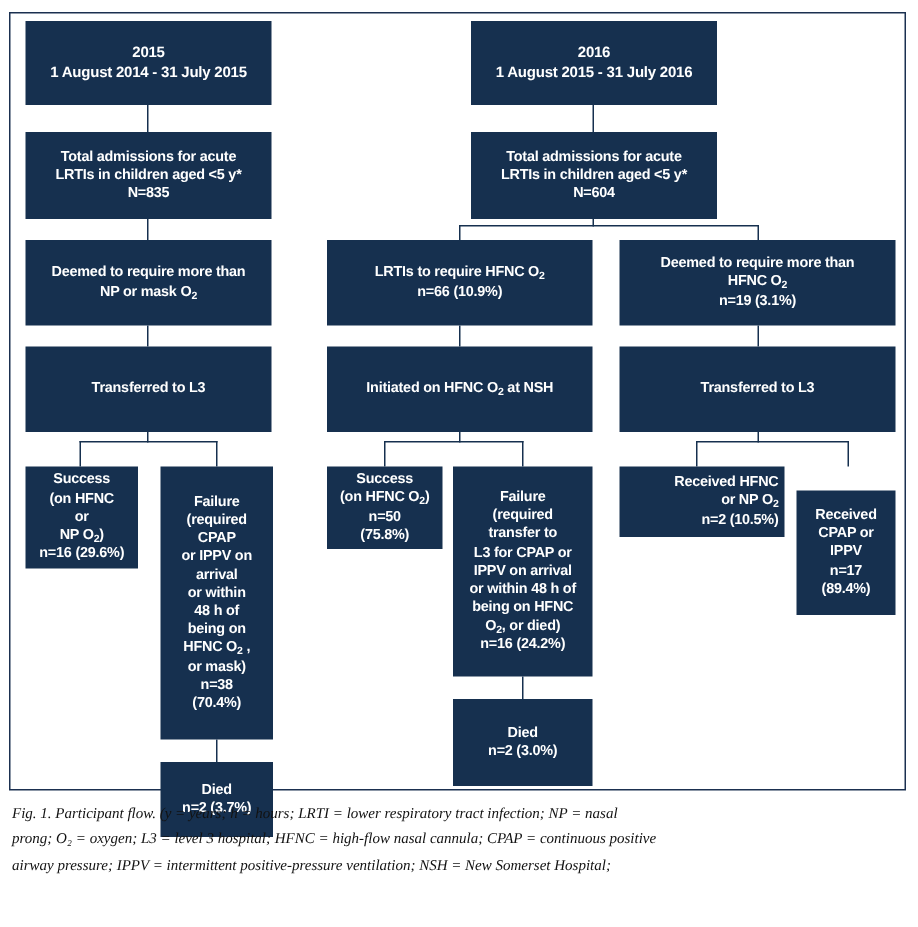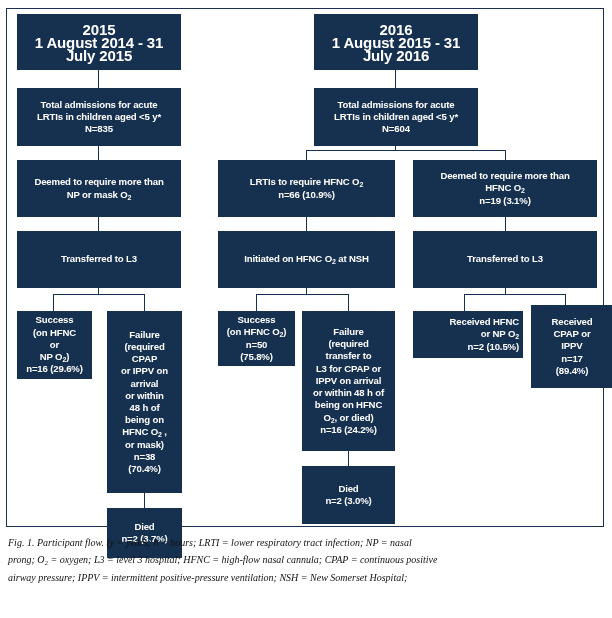--- a/index.html
+++ b/index.html
@@ -35,21 +35,21 @@
     font-size:9.6px;
     line-height:12.2px;
     font-weight:bold;
     letter-spacing:-0.15px;
     padding:3px 4px;
   }
   .box .inner{width:100%;}
   .box .ital{font-weight:bold;}
   sub{font-size:7px;line-height:0;vertical-align:baseline;position:relative;top:2px;}
 
-  .hdr{font-size:15px;line-height:13px;}
+  .hdr{font-size:10px;line-height:13px;}
 
   
   .vline{position:absolute;background:#16304f;width:1.4px;}
   .hline{position:absolute;background:#16304f;height:1.4px;}
 
   
   .caption{
     position:absolute;
     left:8px;top:534px;
     width:598px;
@@ -241,21 +241,21 @@
     <div class="vline" style="left:565px;top:294px;height:17px;"></div>
 
     <div class="box" style="left:413px;top:311px;width:110px;height:47px;text-align:right;">
       <div class="inner">
         <span>Received HFNC</span><br>
         <span>or NP O</span><sub>2</sub><br>
         <span class="ital">n=2 (10.5%)</span>
       </div>
     </div>
 
-    <div class="box" style="left:531px;top:305px;width:82px;height:83px;">
+    <div class="box" style="left:531px;top:327px;width:66px;height:83px;">
       <div class="inner">
         <span>Received</span><br>
         <span>CPAP or</span><br>
         <span>IPPV</span><br>
         <span class="ital">n=17</span><br>
         <span>(89.4%)</span>
       </div>
     </div>
 
   </div>

